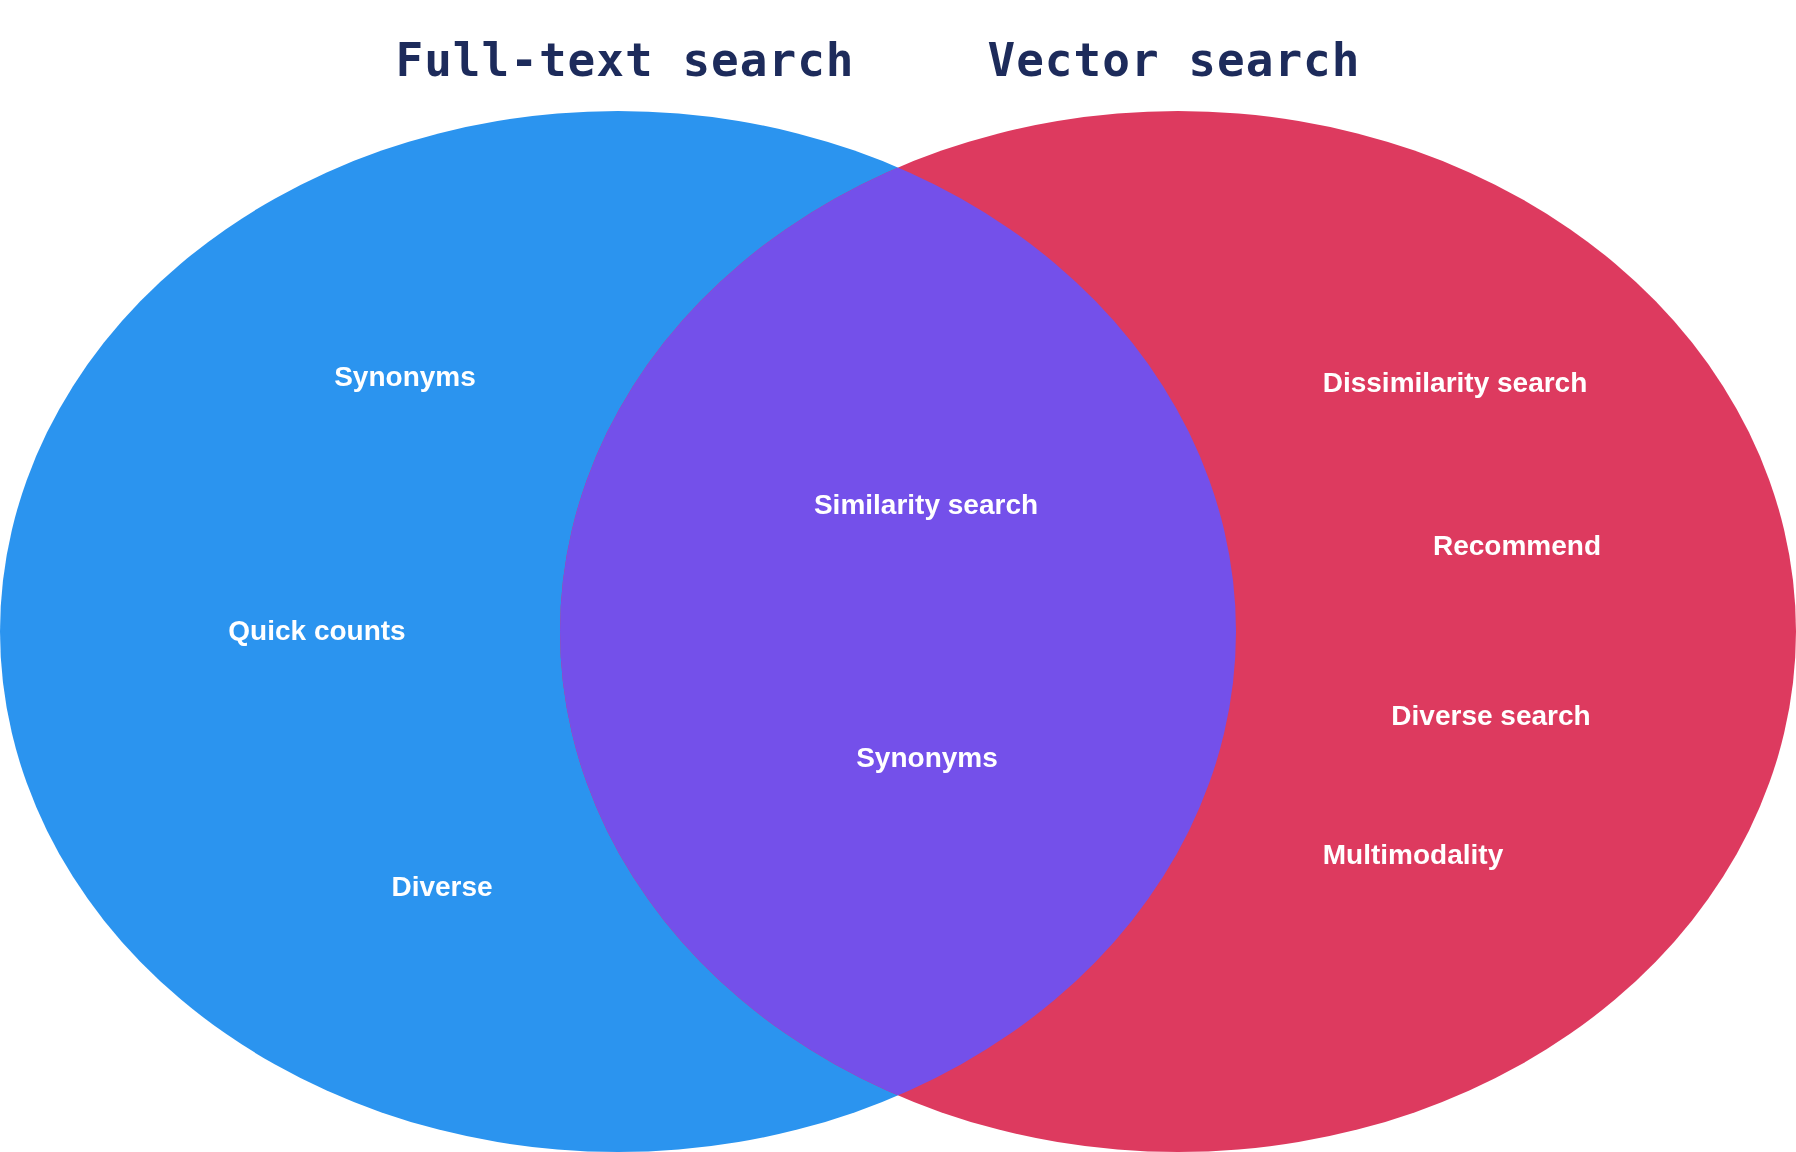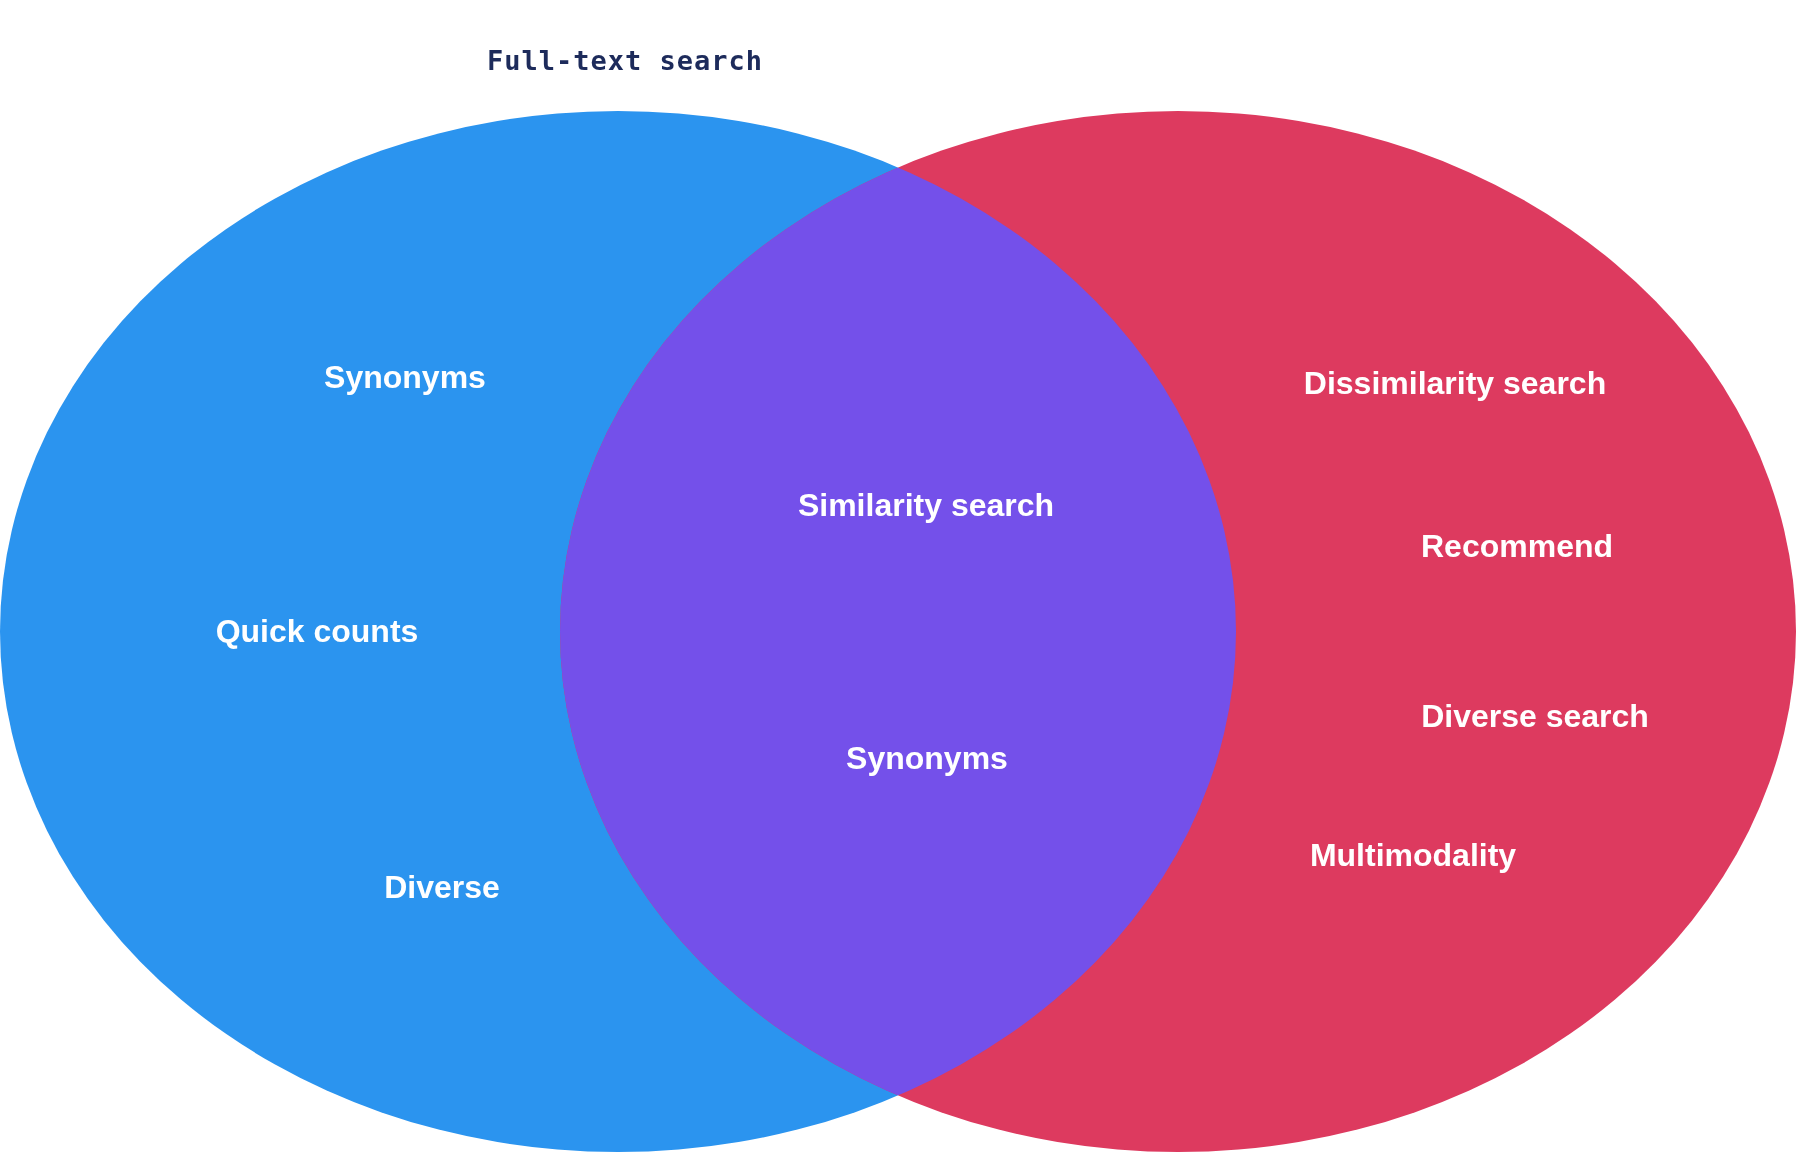--- a/index.html
+++ b/index.html
@@ -13,21 +13,21 @@
     height: 1152px;
     overflow: hidden;
     background: var(--bg, #ffffff);
     font-family: "Liberation Sans", sans-serif;
   }
   .set-title {
     position: absolute;
     transform: translate(-50%, -50%);
     white-space: nowrap;
     font-family: "DejaVu Sans Mono", monospace;
-    font-size: 27px;
+    font-size: 46px;
     font-weight: 600;
     letter-spacing: 1px;
     color: var(--title-color, #1d2b5b);
   }
   .t-left  { left: 625px;  top: 60px; }
   .t-right { left: 1174px; top: 60px; }
 
   .ellipse {
     position: absolute;
     width: 1236px;
@@ -47,41 +47,42 @@
   .ellipse.overlap {
     left: 560px;
     background: var(--overlap-color, #7450ea);
     clip-path: ellipse(618px 520.5px at 58px 520.5px);
   }
 
   .label {
     position: absolute;
     transform: translate(-50%, -50%);
     white-space: nowrap;
-    font-size: 32px;
+    font-size: 28px;
     font-weight: 700;
     color: var(--label-color, #ffffff);
   }
   .lbl-synonyms       { left: 405px;  top: 377px; }
   .lbl-quick-counts   { left: 317px;  top: 631px; }
   .lbl-facets         { left: 442px;  top: 887px; }
   .lbl-similarity     { left: 926px;  top: 505px; }
   .lbl-filters        { left: 927px;  top: 758px; }
   .lbl-dissimilarity  { left: 1455px; top: 375px; margin-top: 8px; }
   .lbl-recommend      { left: 1475px; top: 546px; margin-left: 42px; }
-  .lbl-diverse        { left: 1491px; top: 716px; margin-left: 44px; }
+  .lbl-diverse        { left: 1491px; top: 716px; }
   .lbl-multimodality  { left: 1413px; top: 855px; }
 </style>
 </head>
 <body>
 
 <div class="canvas">
 
   <div class="set-title t-left">Full-text search</div>
 
+  <div class="set-title t-right">Vector search</div>
 
   <div class="ellipse left"></div>
 
   <div class="ellipse right"></div>
 
   <div class="ellipse overlap"></div>
 
   <div class="label lbl-synonyms">Synonyms</div>
 
   <div class="label lbl-quick-counts">Quick counts</div>

